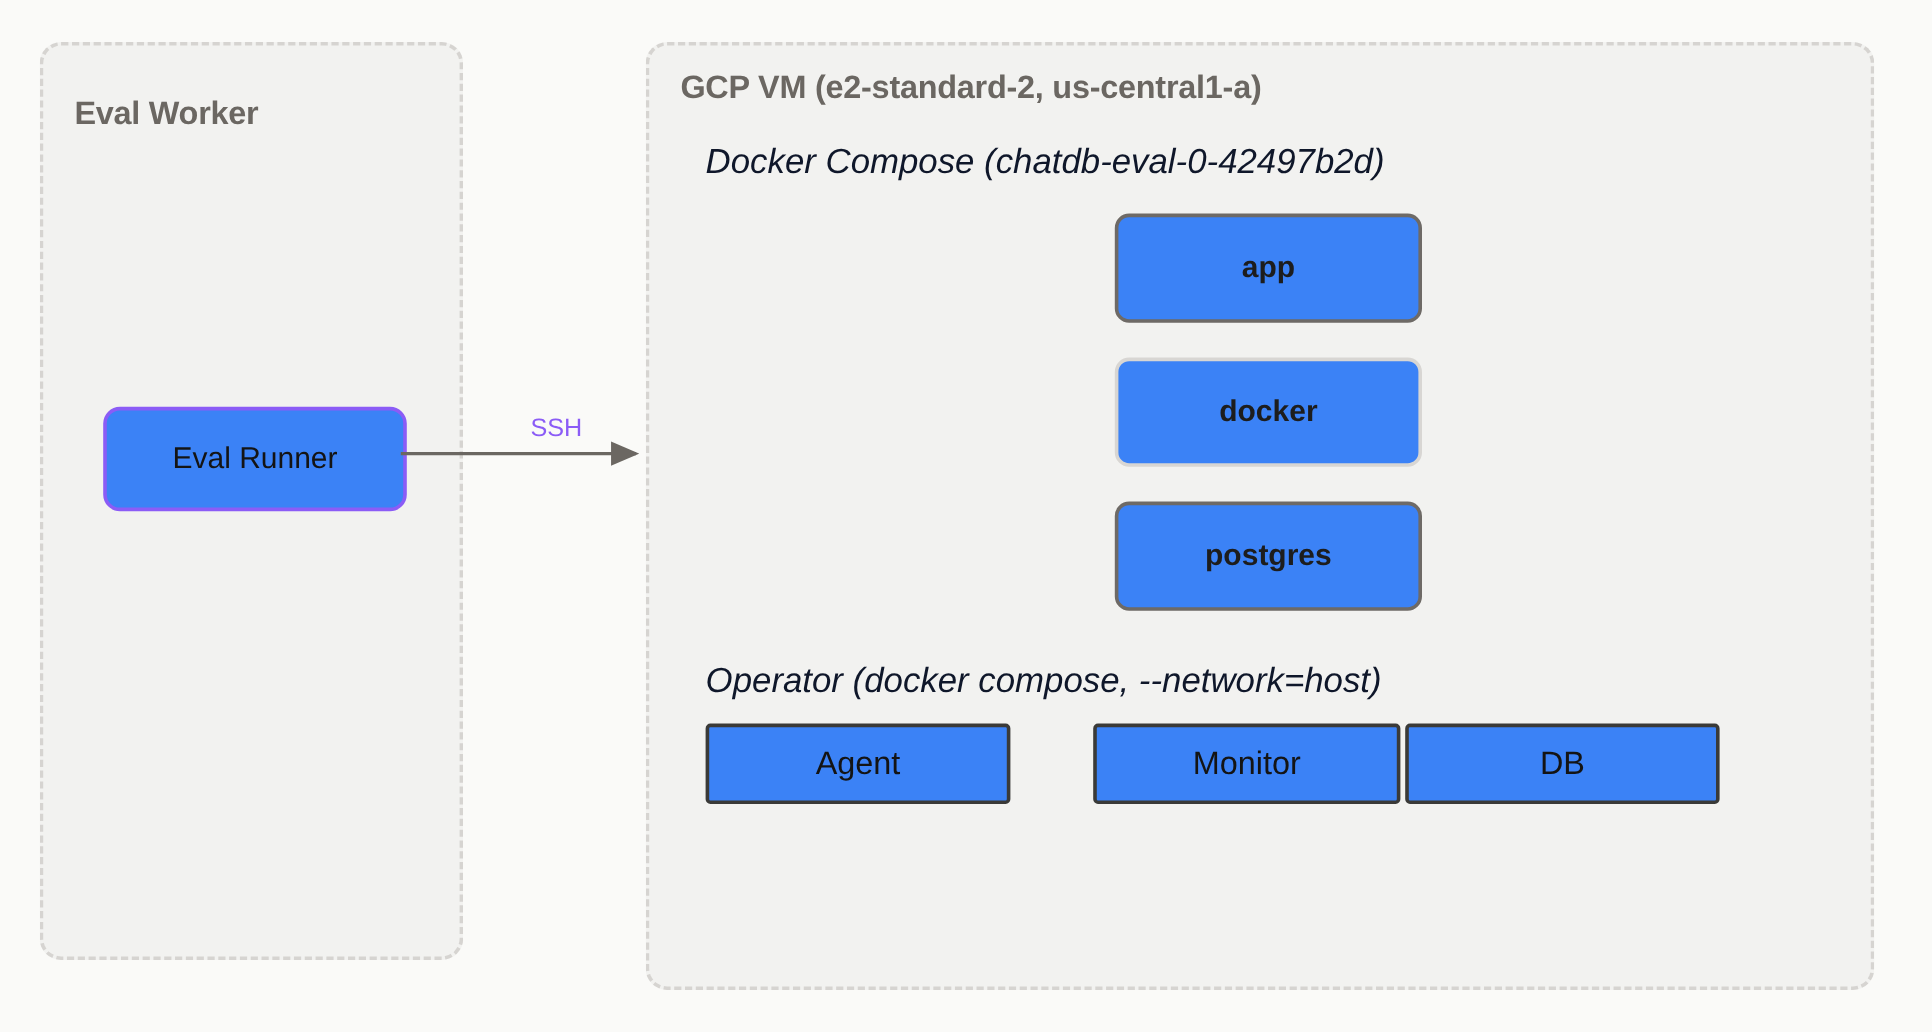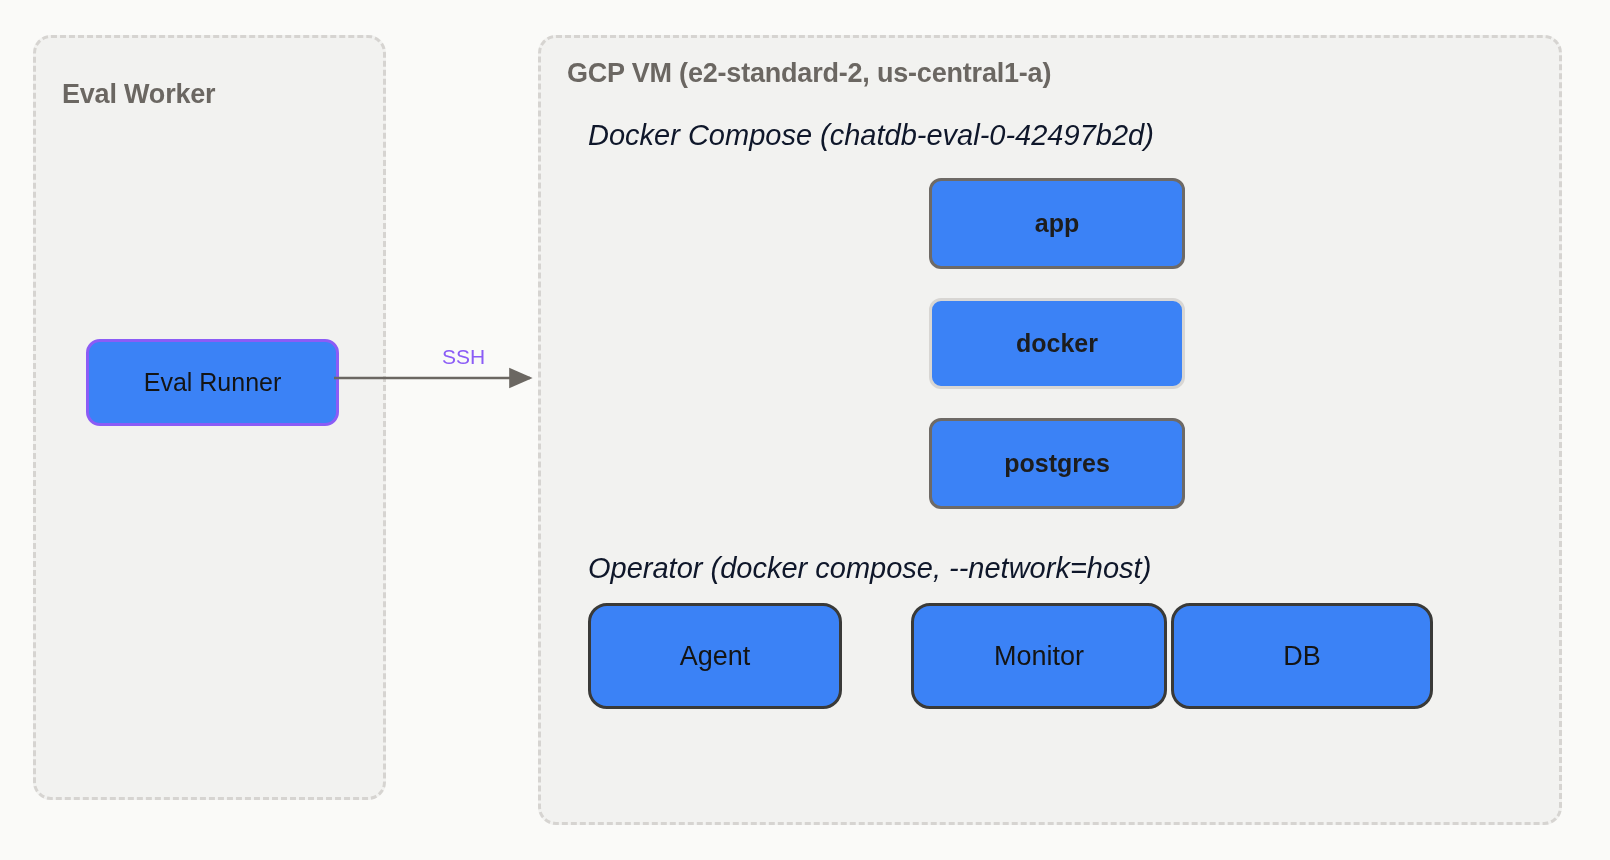--- a/index.html
+++ b/index.html
@@ -117,23 +117,23 @@
   #node-app    { top: 140px; }
   #node-loadgen{ top: 260px; border-color: #d8d6d3; }
   #node-postgres { top: 380px; }
   .service-node .node-label {
     font-size: 25px;
   }
 
   
   .operator-node {
     top: 565px;
-    height: 106px;
+    height: 67px;
     border: 3px solid #3a3a38;
-    border-radius: 19px;
+    border-radius: 4px;
   }
   #node-agent   { left: 47px;  width: 254px; }
   #node-monitor { left: 336px; width: 256px; margin-left: 34px; }
   #node-db      { left: 630px; width: 262px; }
   .operator-node .node-label {
     font-size: 27px;
     font-weight: normal;
     color: #141414;
   }
 

